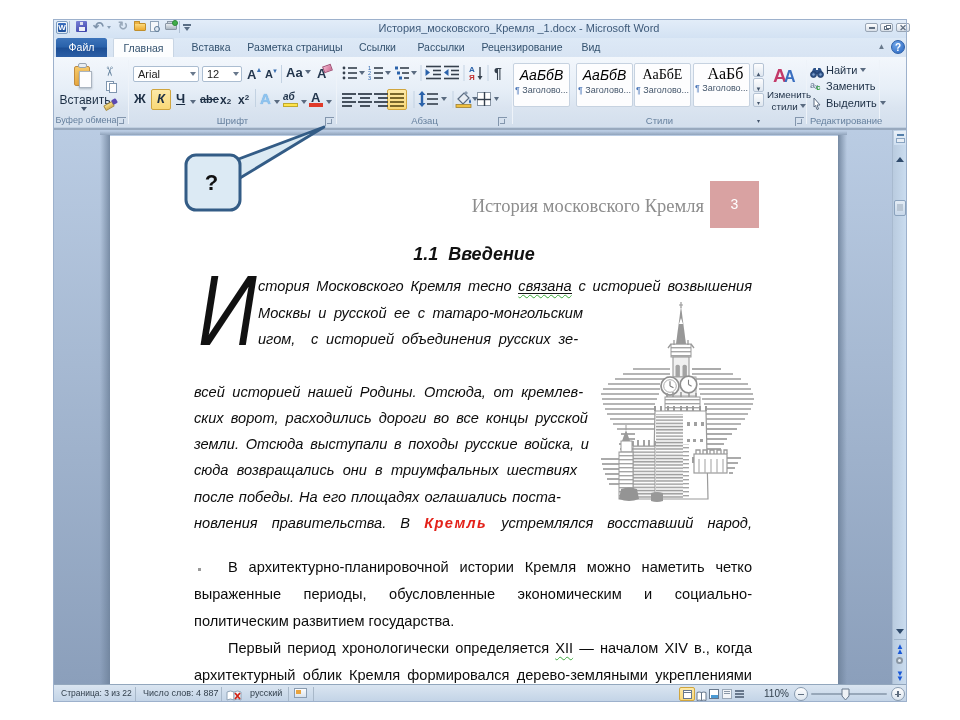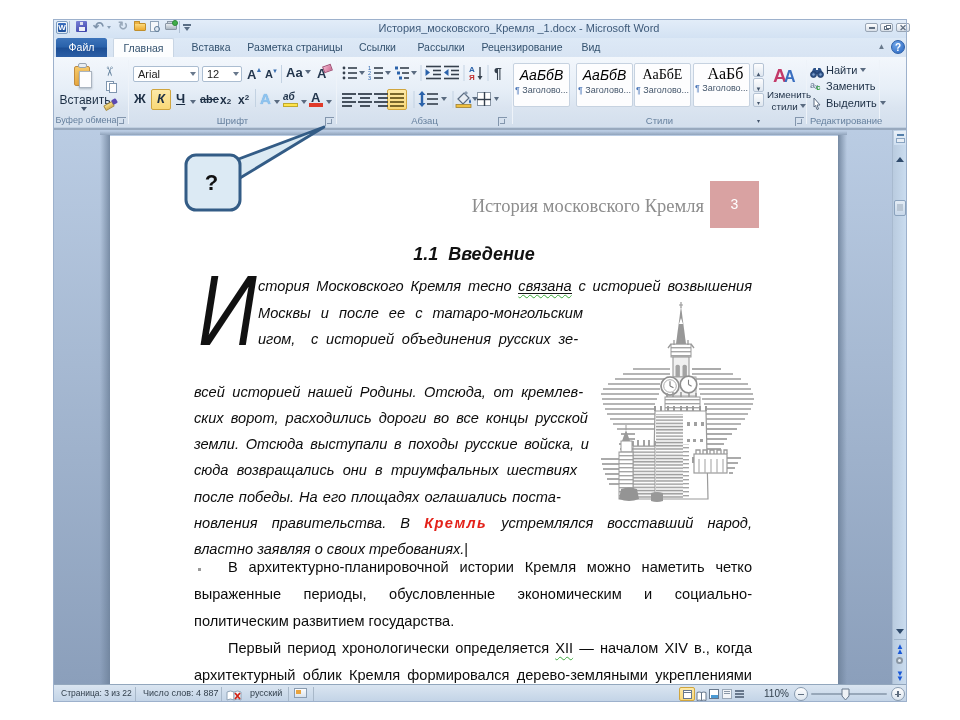--- a/index.html
+++ b/index.html
@@ -350,29 +350,28 @@
     <div id="page">
 
       <div class="t" style="left:0;top:60px;width:594px;text-align:right;font-family:'Liberation Serif',serif;font-size:18.5px;color:#8d8d8d;">История московского Кремля</div>
       <div class="abs" style="left:600px;top:45px;width:49px;height:47px;background:#d9a2a2;color:#fff;font-size:14px;text-align:center;line-height:47px;">3</div>
 
       <div class="t" style="left:0;top:108px;width:728px;text-align:center;font-size:18px;font-weight:bold;font-style:italic;color:#111;">1.1&nbsp; Введение</div>
 
       <div class="t" style="left:88.4px;top:124.5px;font-size:100px;font-style:italic;color:#111;line-height:1;transform:scaleX(0.82);transform-origin:left top;">И</div>
 
       <div class="jl" style="left:148px;top:137.8px;width:494px;">стория Московского Кремля тесно <span class="wavy" style="background-image:linear-gradient(#151515,#151515);background-size:100% 1.2px;background-repeat:no-repeat;background-position:0 14.6px;">связана</span> с историей возвышения</div>
-      <div class="jl" style="left:148px;top:164.1px;width:325px;">Москвы и после ее с татаро-монгольским</div>
+      <div class="jl" style="left:148px;top:164.1px;width:325px;">Москвы и русской ее с татаро-монгольским</div>
       <div class="jl" style="left:148px;top:190.4px;width:320px;">игом, &nbsp;с историей объединения русских зе-</div>
       <div class="jl" style="left:84px;top:243px;width:389px;">всей историей нашей Родины. Отсюда, от кремлев-</div>
       <div class="jl" style="left:84px;top:269.3px;width:394px;">ских ворот, расходились дороги во все концы русской</div>
       <div class="jl" style="left:84px;top:295.6px;width:395px;">земли. Отсюда выступали в походы русские войска, и</div>
       <div class="jl" style="left:84px;top:321.9px;width:383px;">сюда возвращались они в триумфальных шествиях</div>
       <div class="jl" style="left:84px;top:348.2px;width:339px;">после победы. На его площадях оглашались поста-</div>
       <div class="jl" style="left:84px;top:374.5px;width:558px;">новления правительства. В <b style="color:#e32119;letter-spacing:1.4px;">Кремль</b> устремлялся восставший народ,</div>
-      <div class="il" style="left:84px;top:400.8px;">властно заявляя о своих требованиях.<span style="font-style:normal;font-weight:100;">|</span></div>
 
       <div class="abs" style="left:88px;top:432px;width:3px;height:3px;background:#9a9a9a;"></div>
       <div class="ju" style="left:118px;top:418.5px;width:524px;">В архитектурно-планировочной истории Кремля можно наметить четко</div>
       <div class="ju" style="left:84px;top:445.5px;width:558px;">выраженные периоды, обусловленные экономическим и социально-</div>
       <div class="ul" style="left:84px;top:472.5px;">политическим развитием государства.</div>
       <div class="ju" style="left:118px;top:499.5px;width:524px;">Первый период хронологически определяется <span class="wavy">XII</span> — началом XIV в., когда</div>
       <div class="ju" style="left:84px;top:526.5px;width:558px;">архитектурный облик Кремля формировался дерево-земляными укреплениями</div>
 
       <div class="abs" style="left:483px;top:158px;width:190px;height:215px;" id="kremlin">
         <svg width="190" height="215" viewBox="0 0 190 215">

